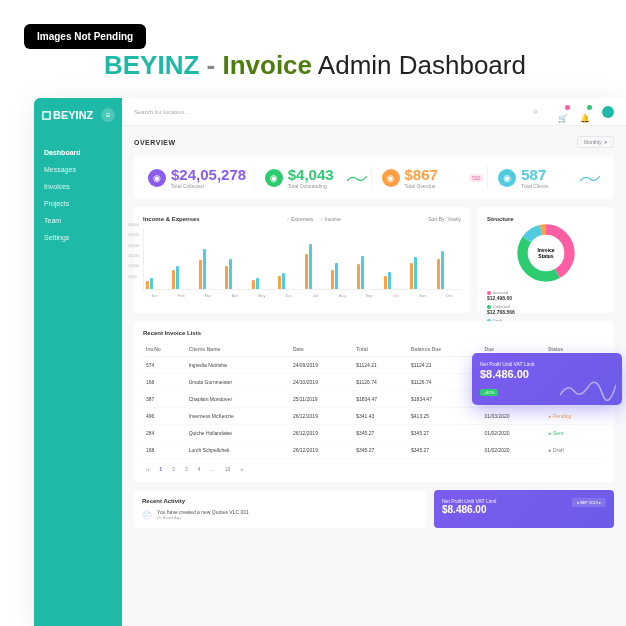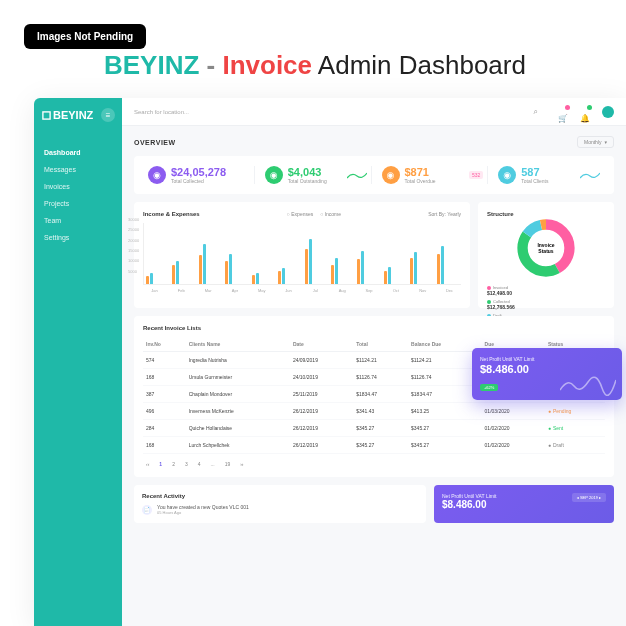--- a/index.html
+++ b/index.html
@@ -1,21 +1,21 @@
 <!DOCTYPE html>
 <html><head>
 <meta charset="utf-8">
 <style>
 *{margin:0;padding:0;box-sizing:border-box;font-family:-apple-system,BlinkMacSystemFont,'Segoe UI',Arial,sans-serif}
 body{background:#fff;width:626px;height:626px;overflow:hidden;position:relative}
 .badge-tag{position:absolute;top:24px;left:24px;background:#000;color:#fff;padding:7px 13px;border-radius:6px;font-size:10px;font-weight:600}
 .title{position:absolute;top:50px;left:104px;font-size:26px;font-weight:700}
 .title .b1{color:#1fb9a8}
 .title .b2{color:#888}
-.title .b3{color:#ef4444}
+.title .b3{color:#4d7c0f}
 .title .b4{color:#222;font-weight:500}
 .dash{position:absolute;top:98px;left:34px;right:0;width:592px;height:528px;background:#f7f8fa;border-radius:6px 0 0 0;overflow:hidden;box-shadow:0 4px 30px rgba(0,0,0,.08)}
 .sidebar{position:absolute;left:0;top:0;width:88px;height:100%;background:#1fb9a8}
 .logo{color:#fff;font-size:11px;font-weight:700;padding:11px 8px;display:flex;align-items:center;gap:2px}
 .logo svg{width:9px;height:9px}
 .hamb{position:absolute;top:10px;right:7px;width:14px;height:14px;border-radius:50%;background:rgba(255,255,255,.2);display:flex;align-items:center;justify-content:center}
 .hamb::before{content:"≡";color:#fff;font-size:8px}
 .nav{padding:12px 10px}
 .nav-item{color:#fff;font-size:7px;padding:5px 0;cursor:pointer;opacity:.85}
 .nav-item.active{opacity:1;font-weight:600}
@@ -32,21 +32,21 @@
 .content{padding:10px 12px}
 .ov-head{display:flex;justify-content:space-between;align-items:center;margin-bottom:8px}
 .ov-title{font-size:7px;font-weight:700;letter-spacing:.5px;color:#333}
 .period{font-size:5px;color:#888;border:1px solid #e5e7eb;padding:2px 6px;border-radius:3px;display:flex;align-items:center;gap:3px}
 .period::after{content:"▾";font-size:5px}
 .stats{display:flex;gap:6px;background:#fff;padding:10px;border-radius:4px;margin-bottom:8px}
 .stat{flex:1;display:flex;align-items:center;gap:5px;padding:0 4px;border-right:1px solid #f0f2f5}
 .stat:last-child{border-right:none}
 .sico{width:18px;height:18px;border-radius:50%;display:flex;align-items:center;justify-content:center;font-size:9px;color:#fff}
 .stat-txt{flex:1}
-.stat-val{font-size:11px;font-weight:700}
+.stat-val{font-size:15px;font-weight:700}
 .stat-lbl{font-size:5px;color:#999}
 .spark{width:20px;height:12px}
 .row2{display:flex;gap:8px;margin-bottom:8px}
 .card{background:#fff;border-radius:4px;padding:9px}
 .card-h{display:flex;justify-content:space-between;align-items:center;margin-bottom:6px}
 .card-t{font-size:6px;font-weight:700;color:#333}
 .legend{display:flex;gap:7px;font-size:5px;color:#888}
 .legend span::before{content:"○ ";font-size:5px}
 .sort{font-size:5px;color:#888}
 .chart{flex:1.9;height:106px}
@@ -151,21 +151,21 @@
               <div class="stat-val" style="color:#2ecc71">$4,043</div>
               <div class="stat-lbl">Total Outstanding</div>
             </div>
   <svg class="spark" viewBox="0 0 20 12">
               <path d="M0,9 Q5,3 10,7 T20,4" fill="none" stroke="#2ecc71" stroke-width="1.2"></path>
             </svg>
           </div>
           <div class="stat">
             <div class="sico" style="background:#ff9f43">◉</div>
   <div class="stat-txt">
-              <div class="stat-val" style="color:#ff9f43">$871</div>
+              <div class="stat-val" style="color:#ff9f43">$867</div>
               <div class="stat-lbl">Total Overdue</div>
             </div>
   <span style="font-size:5px;color:#ff5fa2;background:#ffe8f2;padding:1px 3px;border-radius:2px">532</span>
           </div>
           <div class="stat">
             <div class="sico" style="background:#4fcce0">◉</div>
   <div class="stat-txt">
               <div class="stat-val" style="color:#4fcce0">587</div>
               <div class="stat-lbl">Total Clients</div>
             </div>

